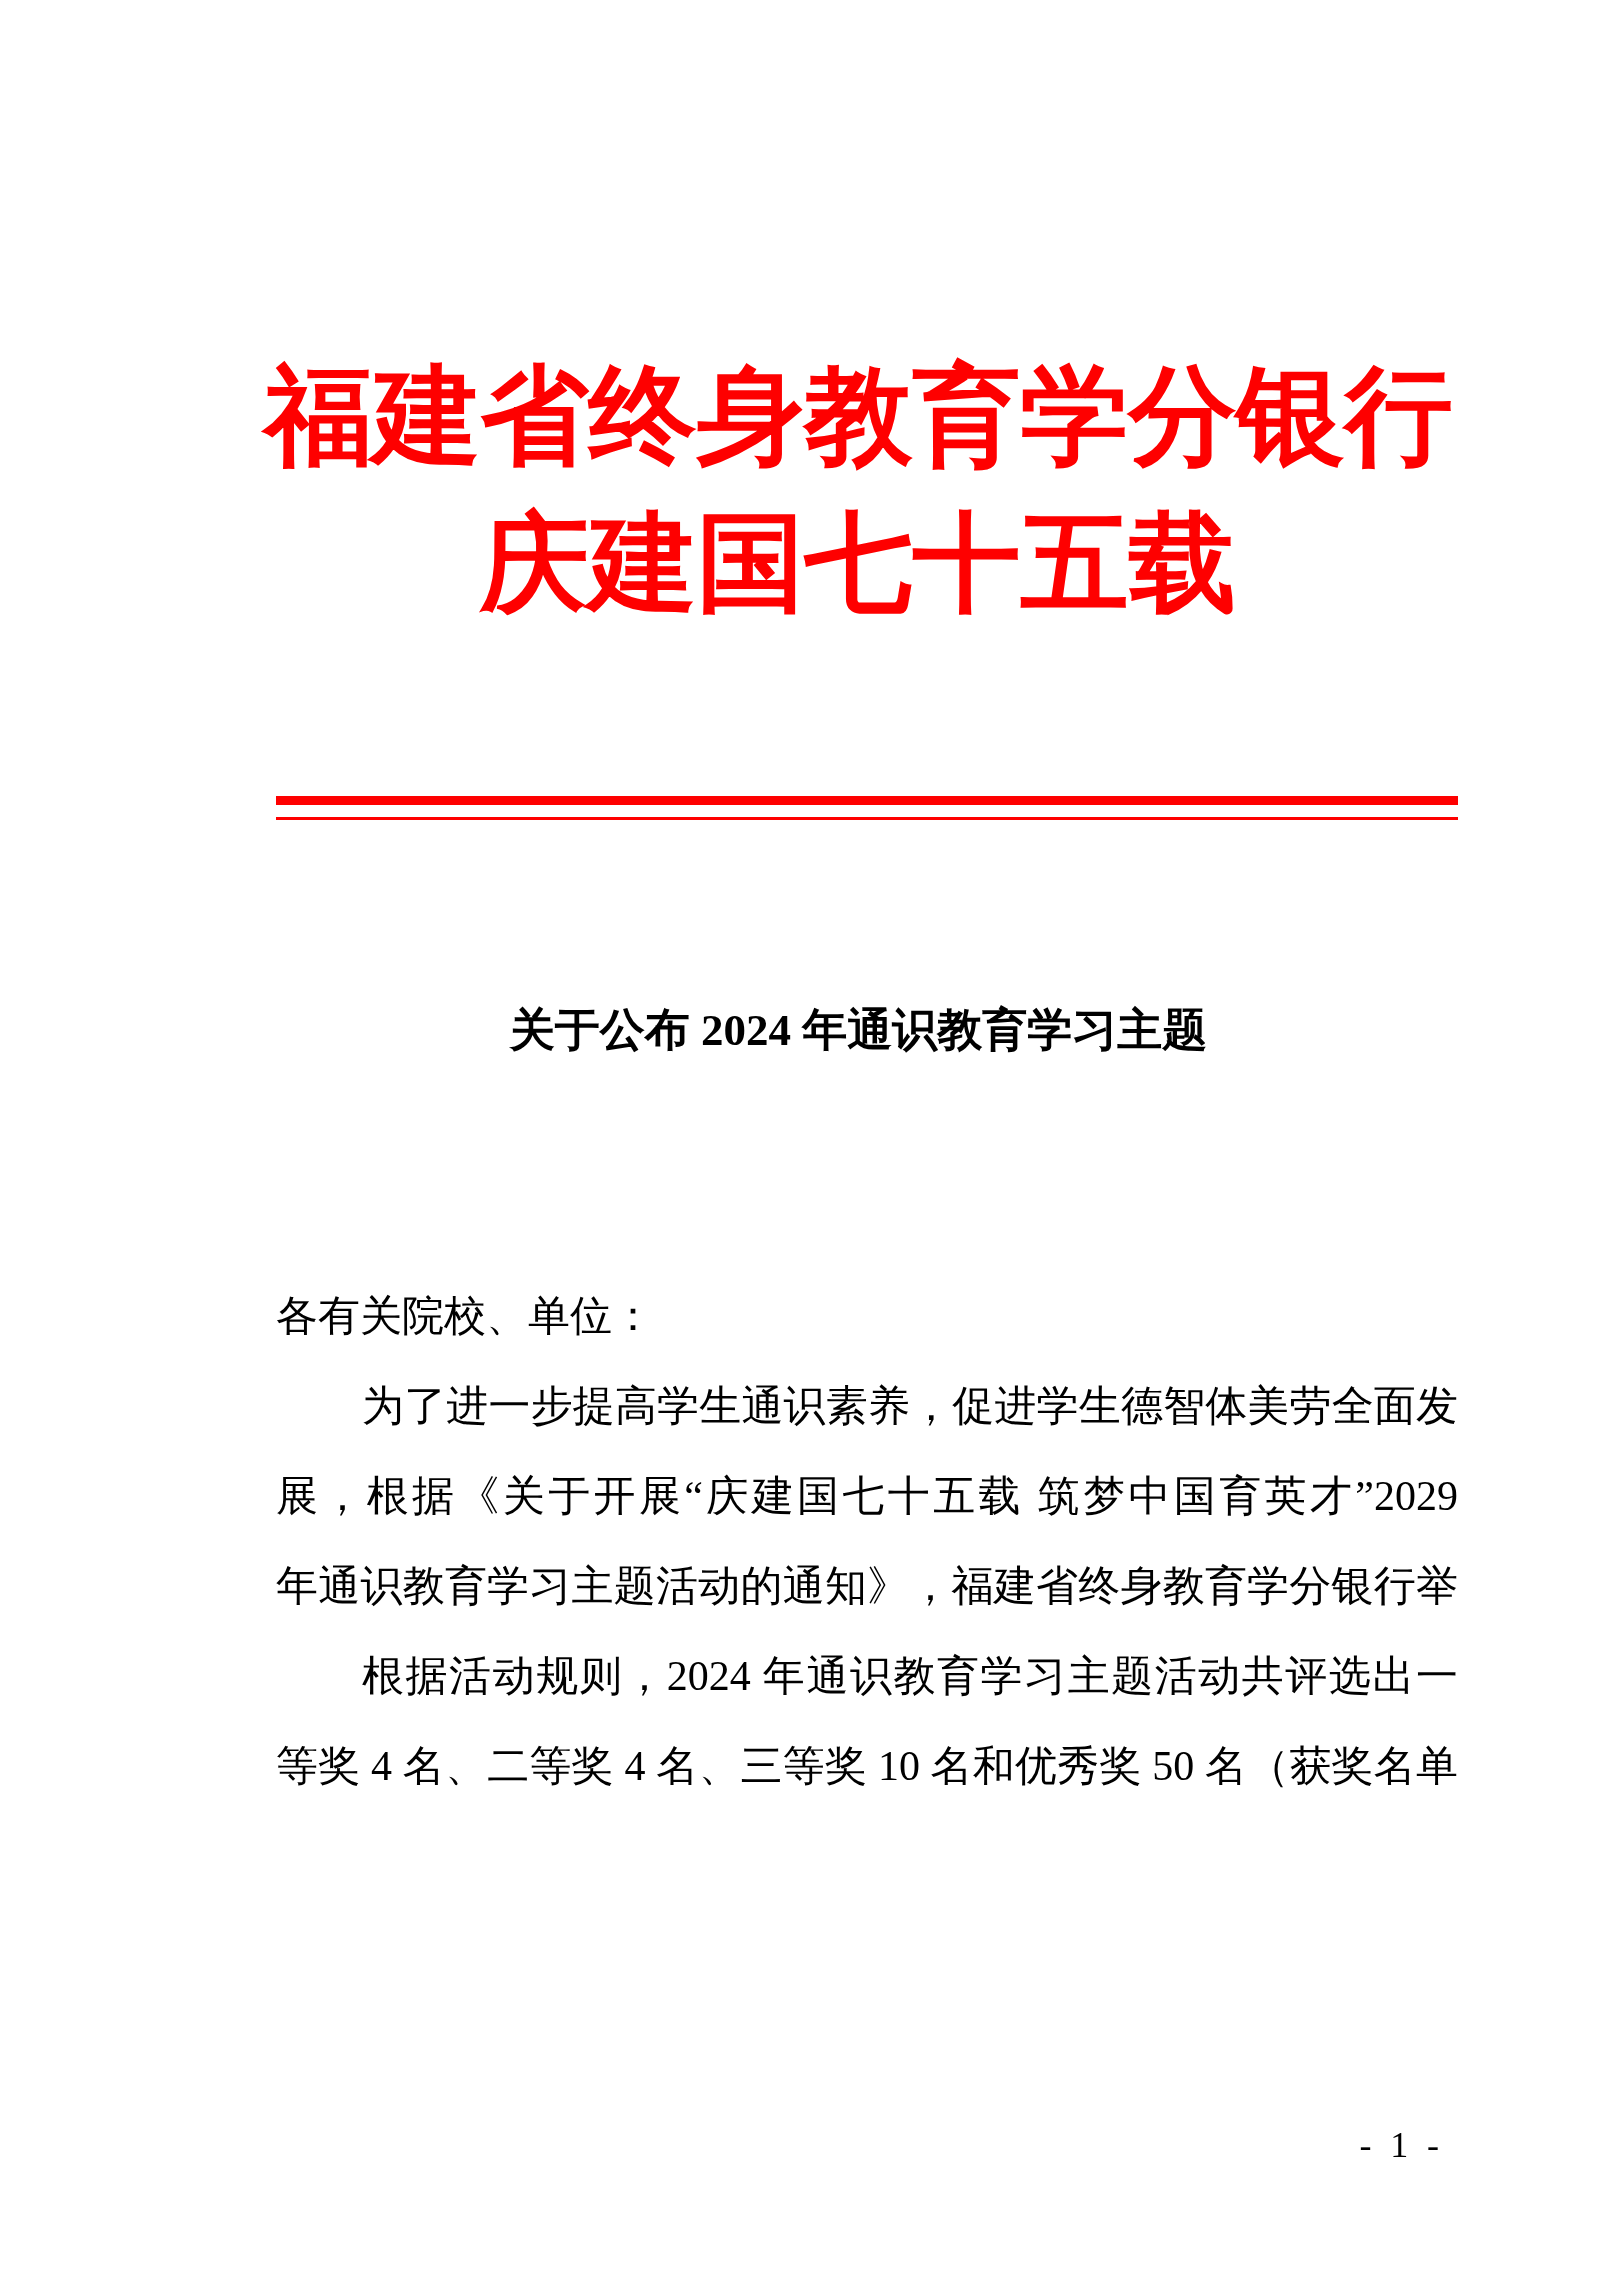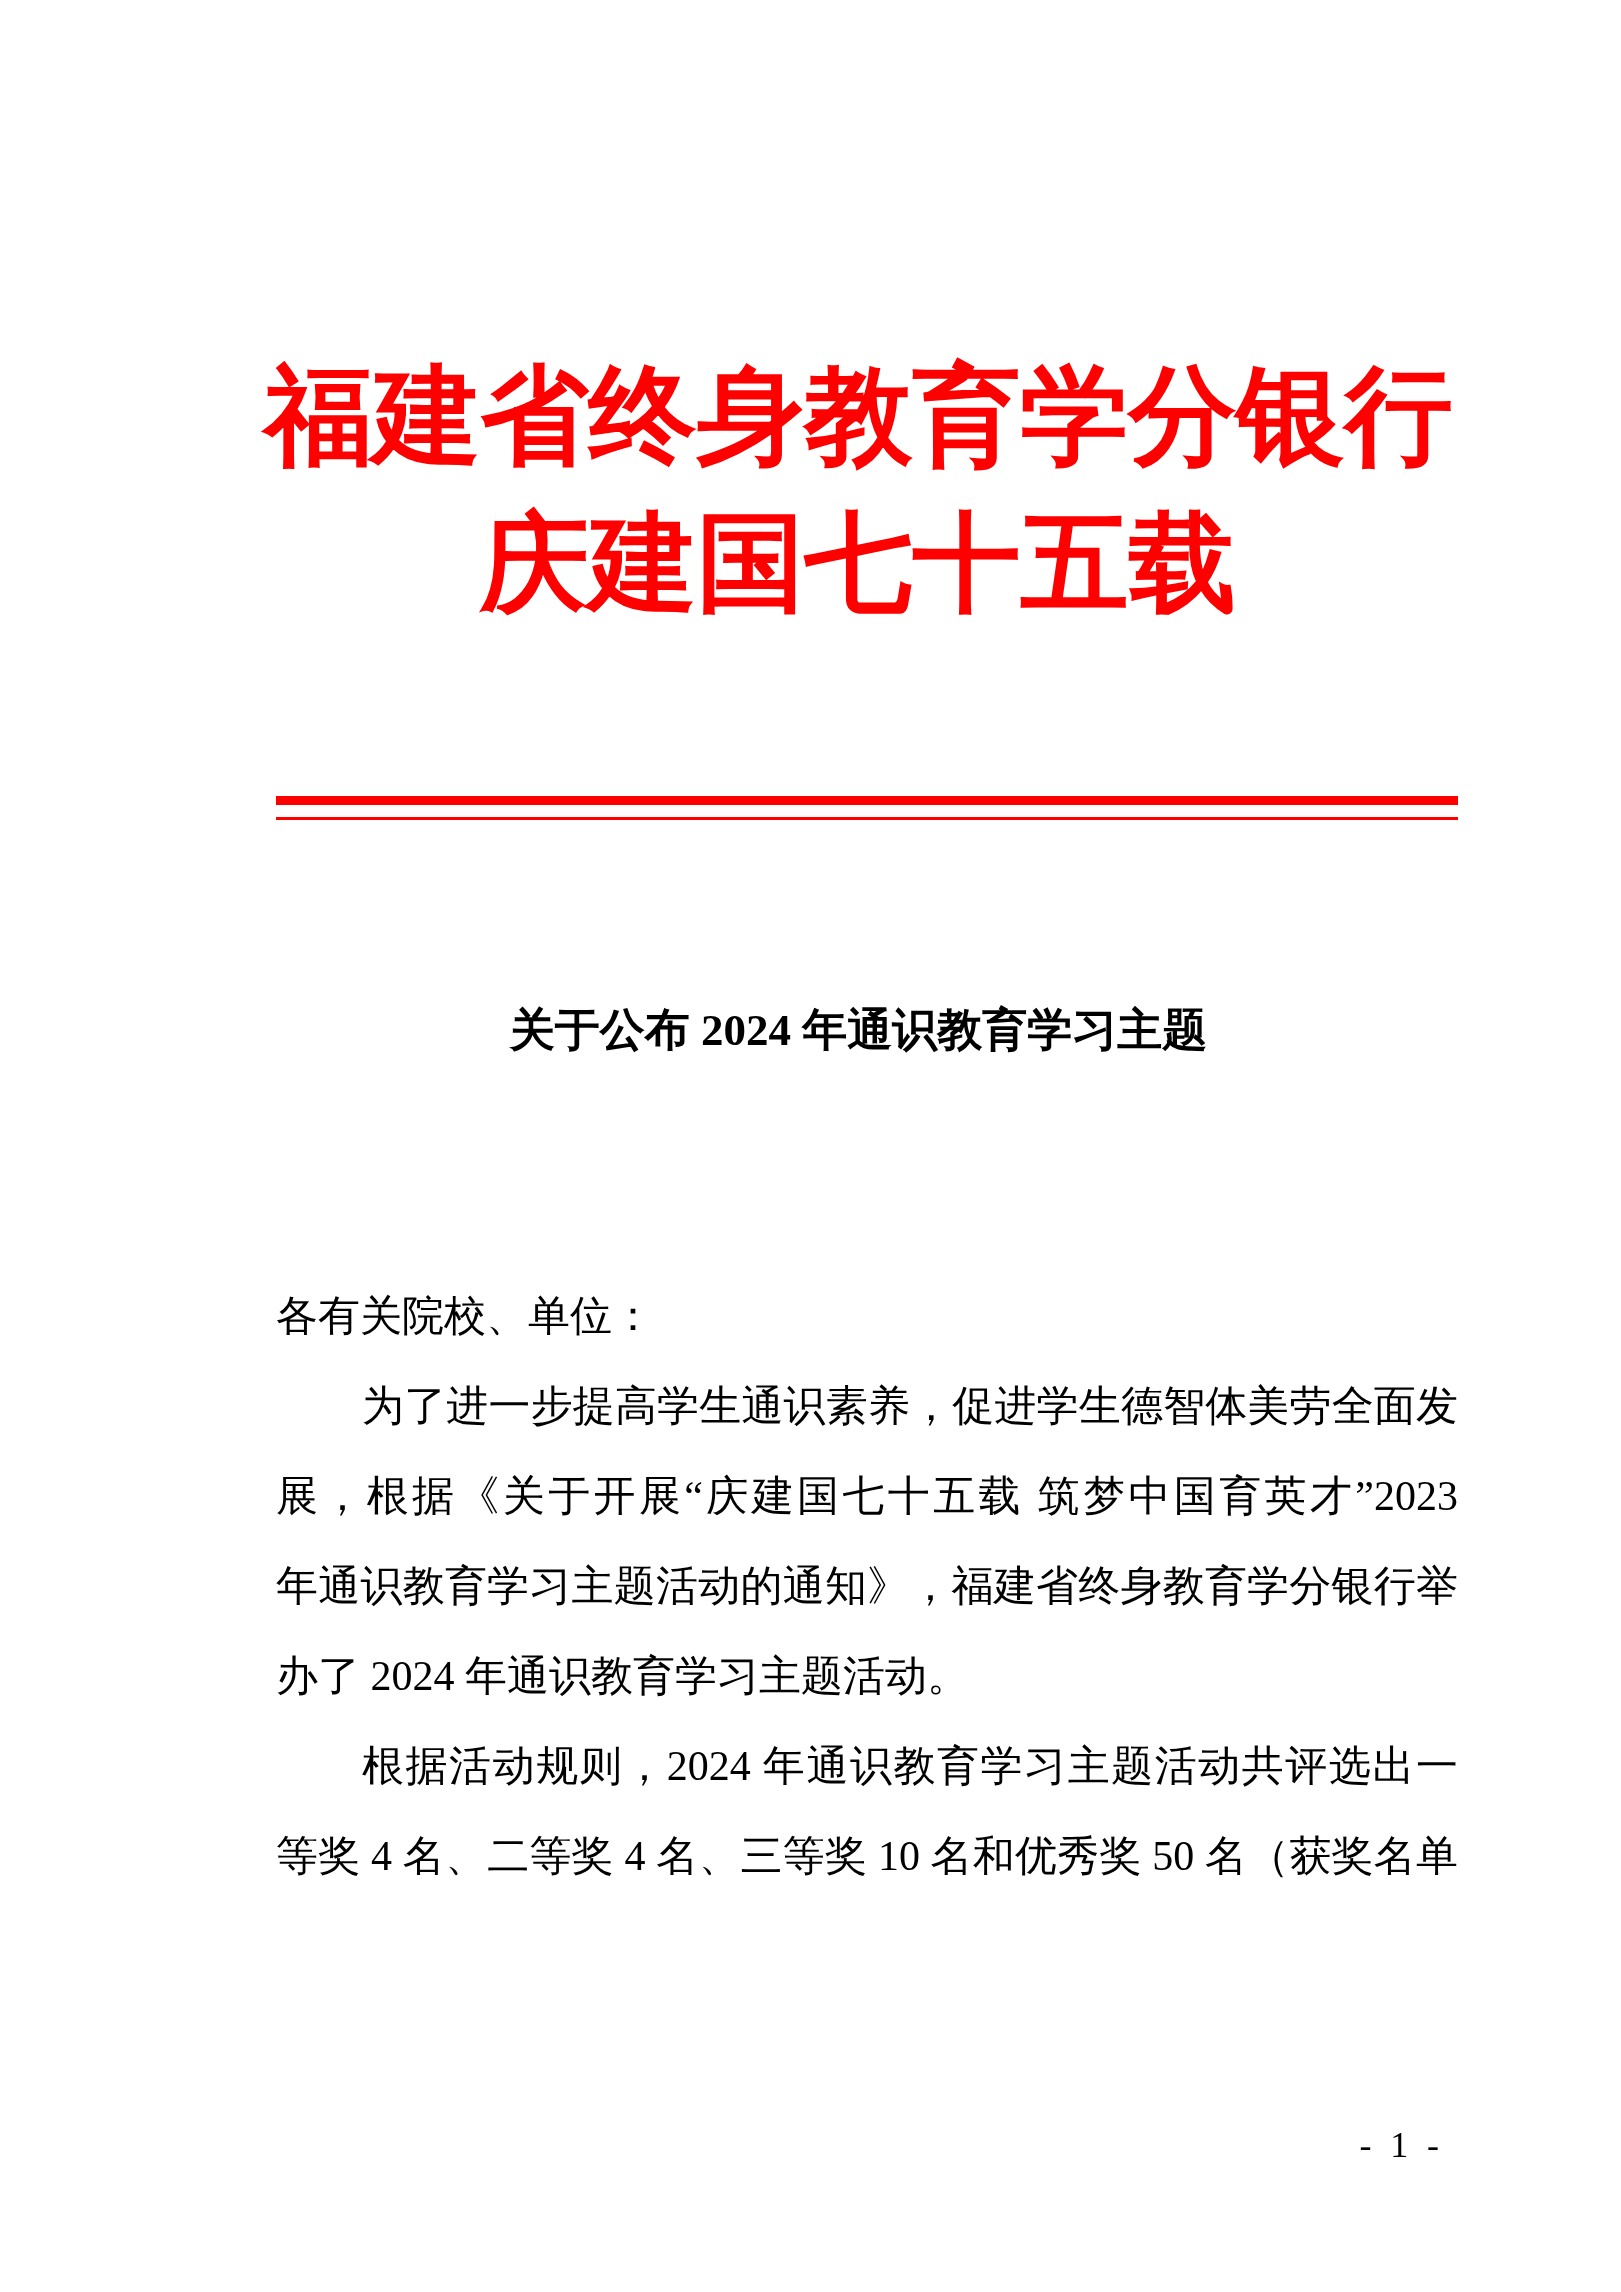--- a/index.html
+++ b/index.html
@@ -100,23 +100,22 @@
     </div>
   </header>
 
   <h1 class="doc-title">
     <span class="t">关于公布 2024 年通识教育学习主题</span>
   </h1>
 
   <main class="body-text">
     <div class="line">各有关院校、单位：</div>
     <div class="line fill indent">为了进一步提高学生通识素养，促进学生德智体美劳全面发</div>
-    <div class="line fill">展，根据《关于开展“庆建国七十五载 筑梦中国育英才”2023</div>
+    <div class="line fill">展，根据《关于开展“庆建国七十五载 筑梦中国育英才”2029</div>
     <div class="line fill">年通识教育学习主题活动的通知》，福建省终身教育学分银行举</div>
-    <div class="line">办了 2024 年通识教育学习主题活动。</div>
     <div class="line fill indent">根据活动规则，2024 年通识教育学习主题活动共评选出一</div>
     <div class="line fill">等奖 4 名、二等奖 4 名、三等奖 10 名和优秀奖 50 名（获奖名单</div>
   </main>
 
   <footer class="page-number">- 1 -</footer>
 
 </div>
 
 
 </body></html>

